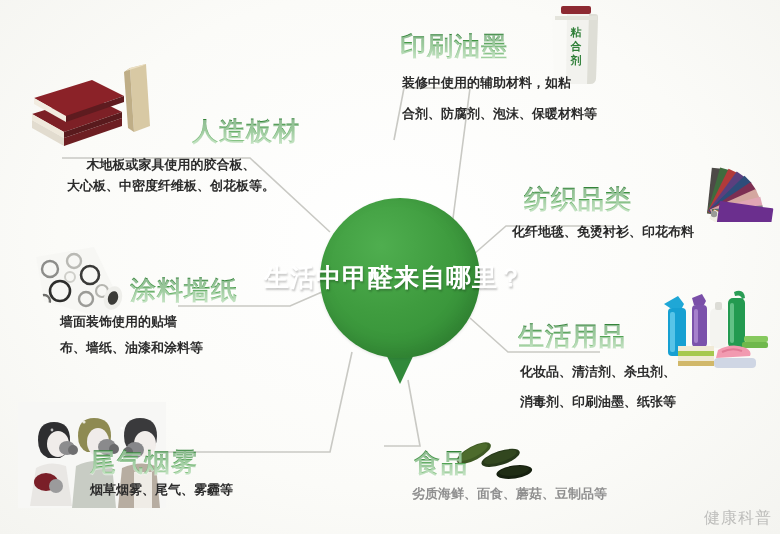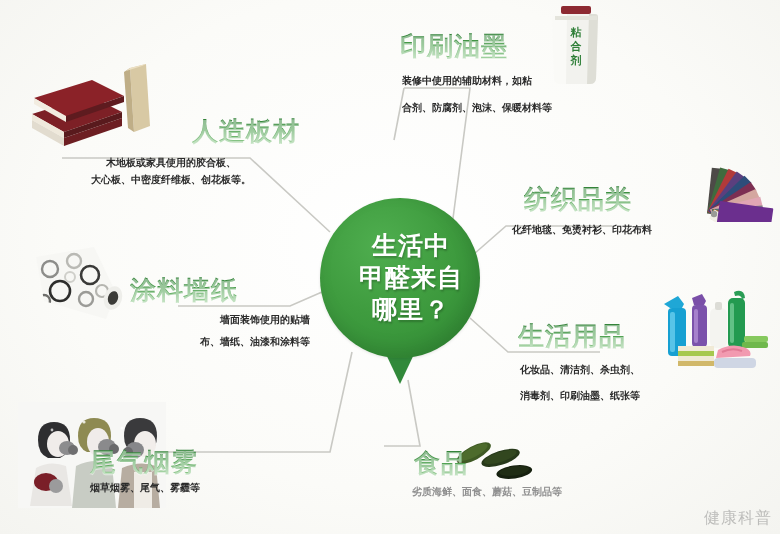--- a/index.html
+++ b/index.html
@@ -38,26 +38,26 @@
     left: 384px;
     top: 350px;
     width: 0; height: 0;
     border-left: 16px solid transparent;
     border-right: 16px solid transparent;
     border-top: 34px solid #31893a;
     z-index: 5;
   }
   .center-text {
     position: absolute;
-    left: 331px;
+    left: 314px;
     top: 198px;
     width: 160px;
     height: 160px;
     display: flex;
-    flex-direction: column;
+    flex-direction: row;
     align-items: center;
     justify-content: center;
     z-index: 7;
     pointer-events: none;
   }
   .center-text span {
     display: block;
     color: #ffffff;
     font-weight: bold;
     font-size: 25px;
@@ -82,21 +82,21 @@
     background: linear-gradient(180deg, #2e7d35 0%, #4a9e4c 45%, #8fc98d 88%, #cfe7cc 100%);
     -webkit-background-clip: text;
     background-clip: text;
     -webkit-text-fill-color: transparent;
     color: #3f9a44;
     text-shadow: 0 1px 0 rgba(255,255,255,0.45);
     line-height: 1.1;
   }
 
   .desc {
-    font-size: 10px;
+    font-size: 13px;
     color: #2b2b2b;
     font-weight: bold;
     line-height: 1.45;
     white-space: nowrap;
   }
   .desc.faded { color: #8f8f8f; }
 
   
   .s-board   { left: 6px;   top: 62px; width: 330px; }
   .s-board .head-row { display: flex; align-items: flex-end; height: 92px; justify-content: center; }
@@ -110,21 +110,21 @@
   .s-textile { left: 510px; top: 185px; width: 270px; }
   .s-textile .heading { margin-left: 14px; }
   .s-textile .desc { margin-top: 9px; margin-left: 2px; }
 
   .s-daily   { left: 510px; top: 322px; width: 270px; }
   .s-daily .heading { margin-left: 8px; }
   .s-daily .desc { margin-top: 12px; margin-left: 10px; }
 
   .s-paint   { left: 60px;  top: 276px; width: 250px; }
   .s-paint .heading { margin-left: 70px; }
-  .s-paint .desc { margin-top: 8px; text-align: right; }
+  .s-paint .desc { margin-top: 8px; text-align: left; }
 
   .s-exhaust { left: 90px;  top: 448px; width: 250px; }
   .s-exhaust .heading { }
   .s-exhaust .desc { margin-top: 4px; text-align: left; }
 
   .s-food    { left: 412px; top: 449px; width: 300px; }
   .s-food .heading { margin-left: 2px; }
   .s-food .desc { margin-top: 7px; margin-left: 0px; }
 
   

